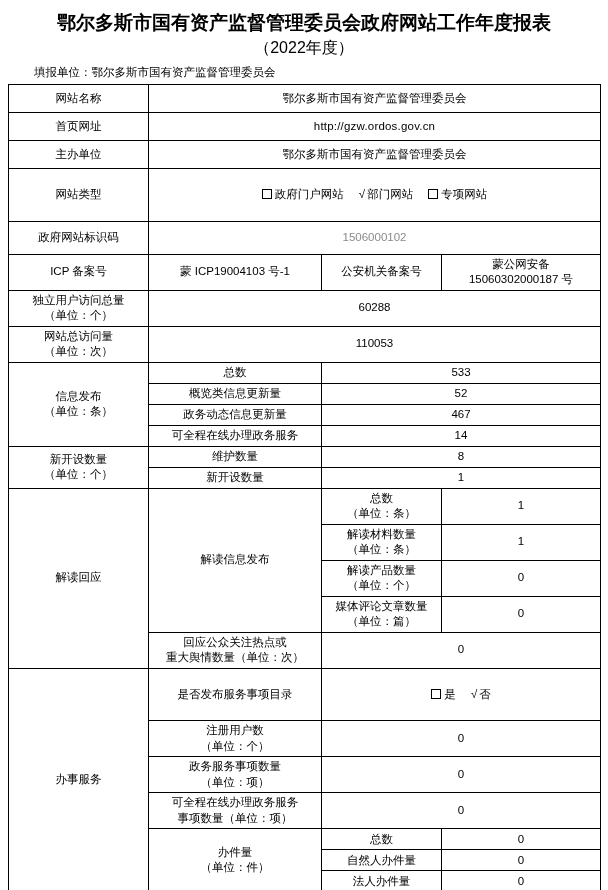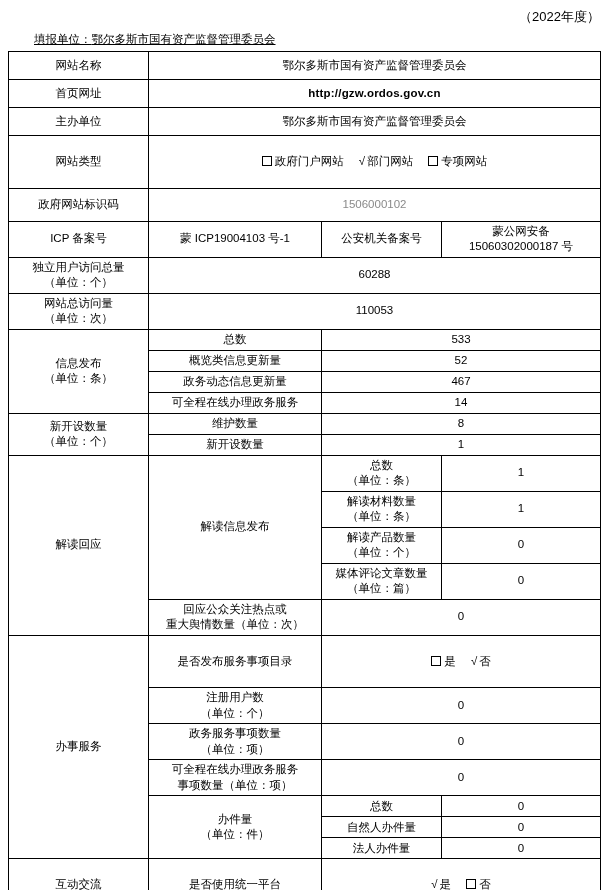--- a/index.html
+++ b/index.html
@@ -23,49 +23,48 @@
   }
   .doc-title {
     text-align: center;
     font-size: 19px;
     font-weight: bold;
     letter-spacing: 0px;
     margin: 4px 0 2px 0;
     white-space: nowrap;
   }
   .doc-subtitle {
-    text-align: right;
-    font-size: 13px;
+    text-align: center;
+    font-size: 16px;
     margin: 2px 0 6px 0;
   }
   .reporter-line {
     font-size: 11.5px;
     margin: 0 0 4px 26px;
-    text-decoration: underline;
   }
   table.report {
     border-collapse: collapse;
     width: 592px;
     margin: 0 auto;
     table-layout: fixed;
   }
   table.report td {
     border: 1px solid #000;
     font-size: 11.5px;
     text-align: center;
     vertical-align: middle;
     padding: 2px 2px;
     line-height: 1.35;
     word-break: break-all;
   }
   .h1 { height: 21px; }
   .h2 { height: 28px; }
   .h3 { height: 33px; }
   .grey { color: #8a8a8a; }
-  .url { letter-spacing: 0.2px; font-weight: bold; }
+  .url { letter-spacing: 0.2px; }
   .twoline { line-height: 1.25; }
   .chk {
     display: inline-block;
     margin: 16px 6px;
     white-space: nowrap;
   }
   .box {
     display: inline-block;
     width: 8px;
     height: 8px;
@@ -76,20 +75,21 @@
   .tick {
     display: inline-block;
     margin-right: 2px;
   }
 </style>
 </head>
 <body>
 
 <div class="page">
 
+  <div class="doc-title">鄂尔多斯市国有资产监督管理委员会政府网站工作年度报表</div>
   <div class="doc-subtitle">（2022年度）</div>
   <div class="reporter-line">
     <span>填报单位：</span><span>鄂尔多斯市国有资产监督管理委员会</span>
   </div>
 
   <table class="report">
     <colgroup>
       <col style="width:140px">
       <col style="width:38px">
       <col style="width:135px">

